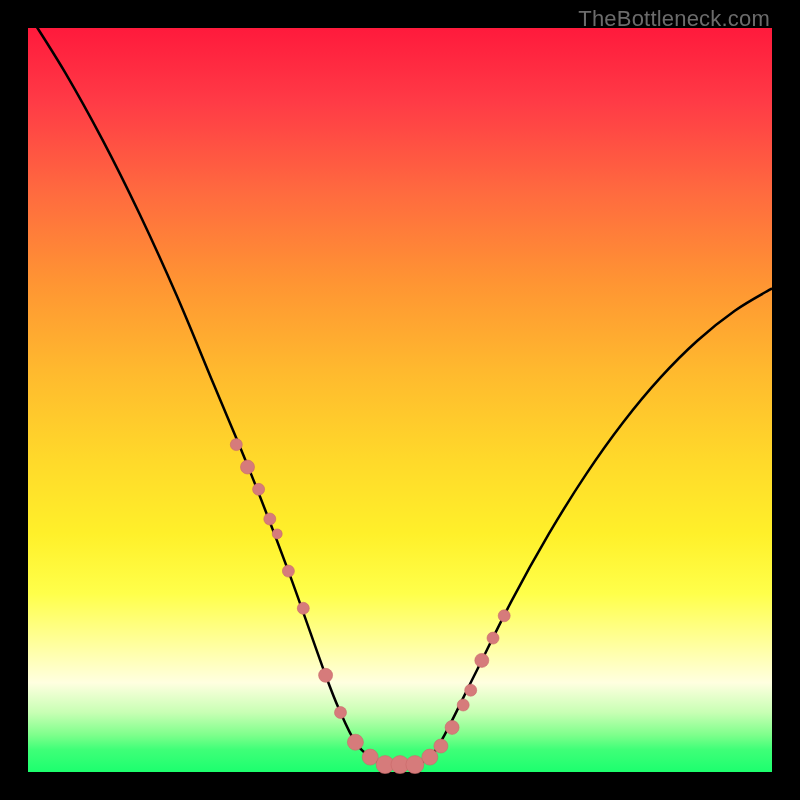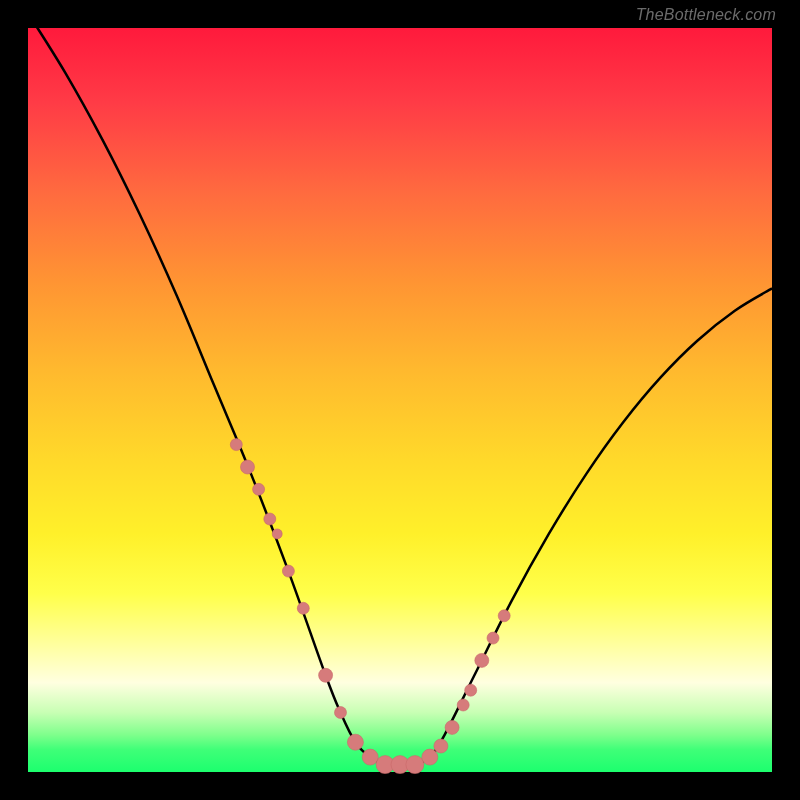--- a/index.html
+++ b/index.html
@@ -35,27 +35,26 @@
       #ffffa0 83%,
       #ffffe0 88%,
       #c8ffb4 92%,
       #7fff8c 95%,
       #3fff78 97%,
       #1cff6e 100%);
   }
   .watermark {
     position: absolute;
     top: 6px;
-    right: 24px;
-    font-size: 16px;
+    right: 30px;
+    font-size: 22px;
     font-weight: 500;
     color: #6b6b6b;
     letter-spacing: 0.2px;
     user-select: none;
-    font-style: italic;
   }
   svg.curve {
     position: absolute;
     left: 0;
     top: 0;
     width: 744px;
     height: 744px;
     overflow: visible;
   }
 </style>

